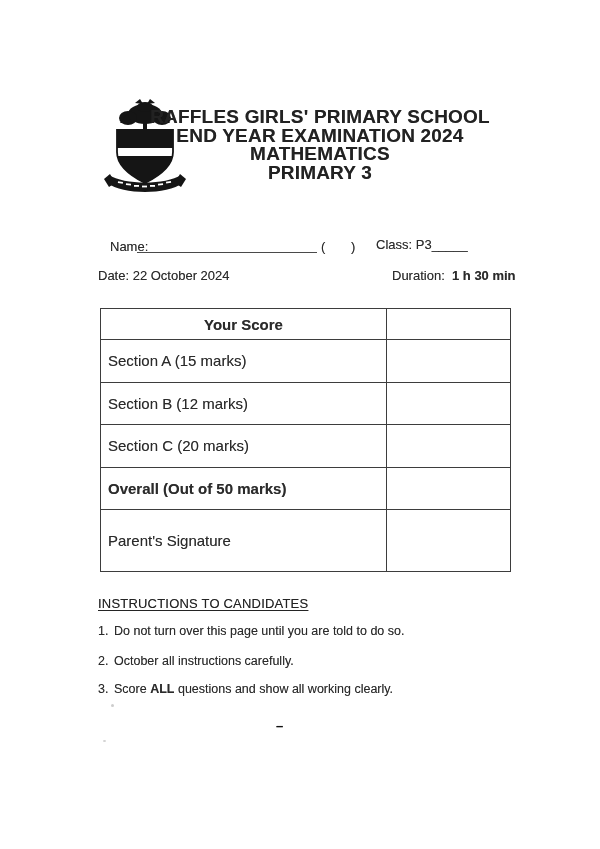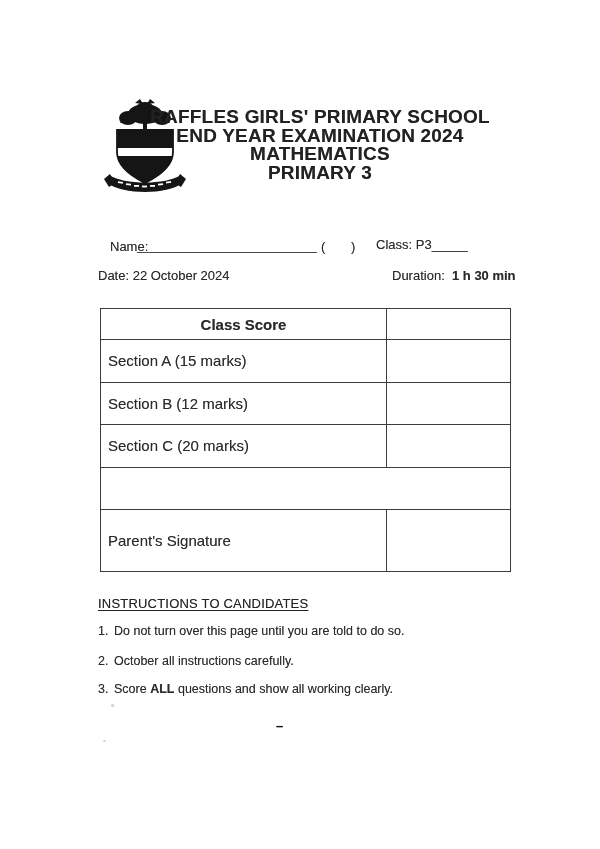--- a/index.html
+++ b/index.html
@@ -122,36 +122,37 @@
   <span class="name-line"></span>
   <span class="info paren-open">(</span>
   <span class="info paren-close">)</span>
   <span class="info class-line"><span>Class: </span><span>P3</span><span>_____</span></span>
 
   <span class="info date-line"><span>Date: </span><span>22 October 2024</span></span>
   <span class="info duration-line"><span>Duration:  </span><span class="bold">1 h 30 min</span></span>
 
   <div class="score-table">
     <div class="st-row st-header rh-header">
-      <div class="st-label">Class Score</div>
+      <div class="st-label">Your Score</div>
       <div class="st-value"></div>
     </div>
     <div class="st-row rh-std">
       <div class="st-label">Section A (15 marks)</div>
       <div class="st-value"></div>
     </div>
     <div class="st-row rh-std">
       <div class="st-label">Section B (12 marks)</div>
       <div class="st-value"></div>
     </div>
     <div class="st-row rh-std">
       <div class="st-label">Section C (20 marks)</div>
       <div class="st-value"></div>
     </div>
     <div class="st-row rh-std st-bold">
+      <div class="st-label">Overall (Out of 50 marks)</div>
       <div class="st-value"></div>
     </div>
     <div class="st-row rh-tall">
       <div class="st-label">Parent's Signature</div>
       <div class="st-value"></div>
     </div>
   </div>
 
   <div class="inst-heading">INSTRUCTIONS TO CANDIDATES</div>
 

